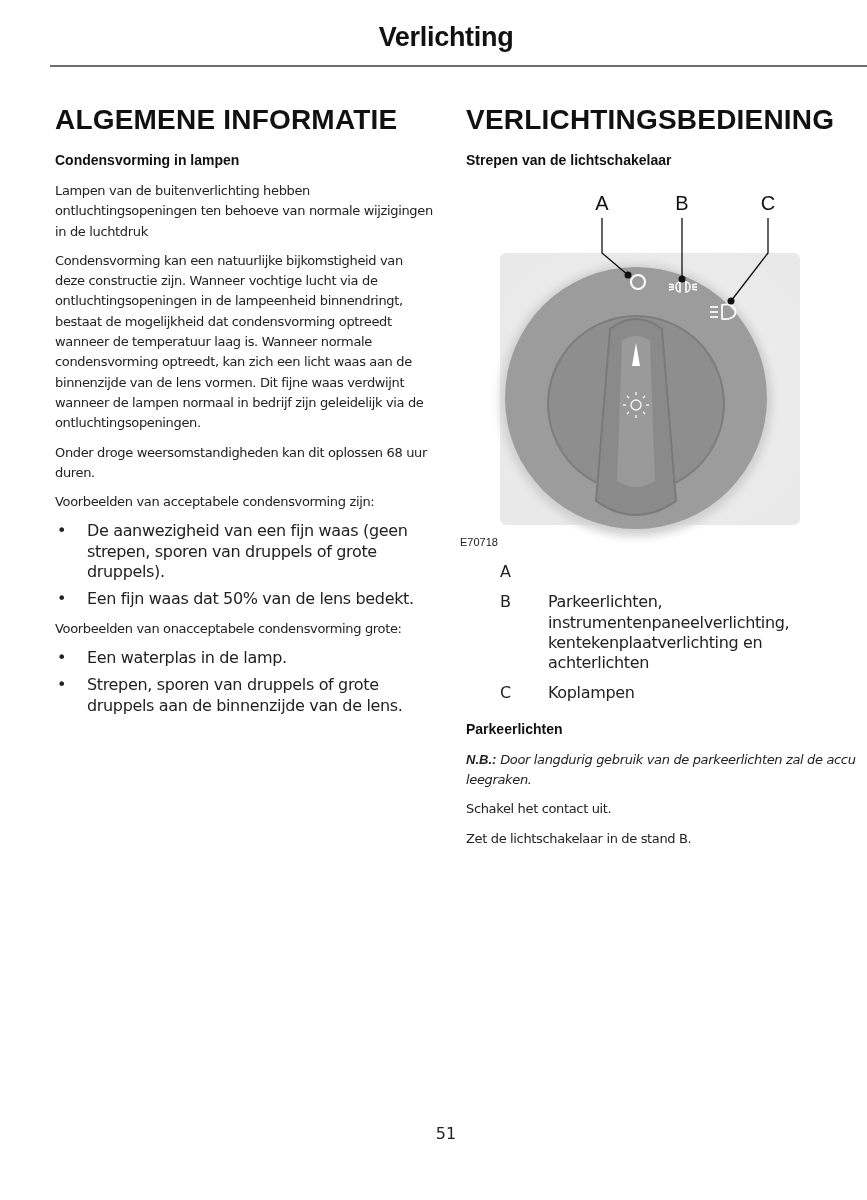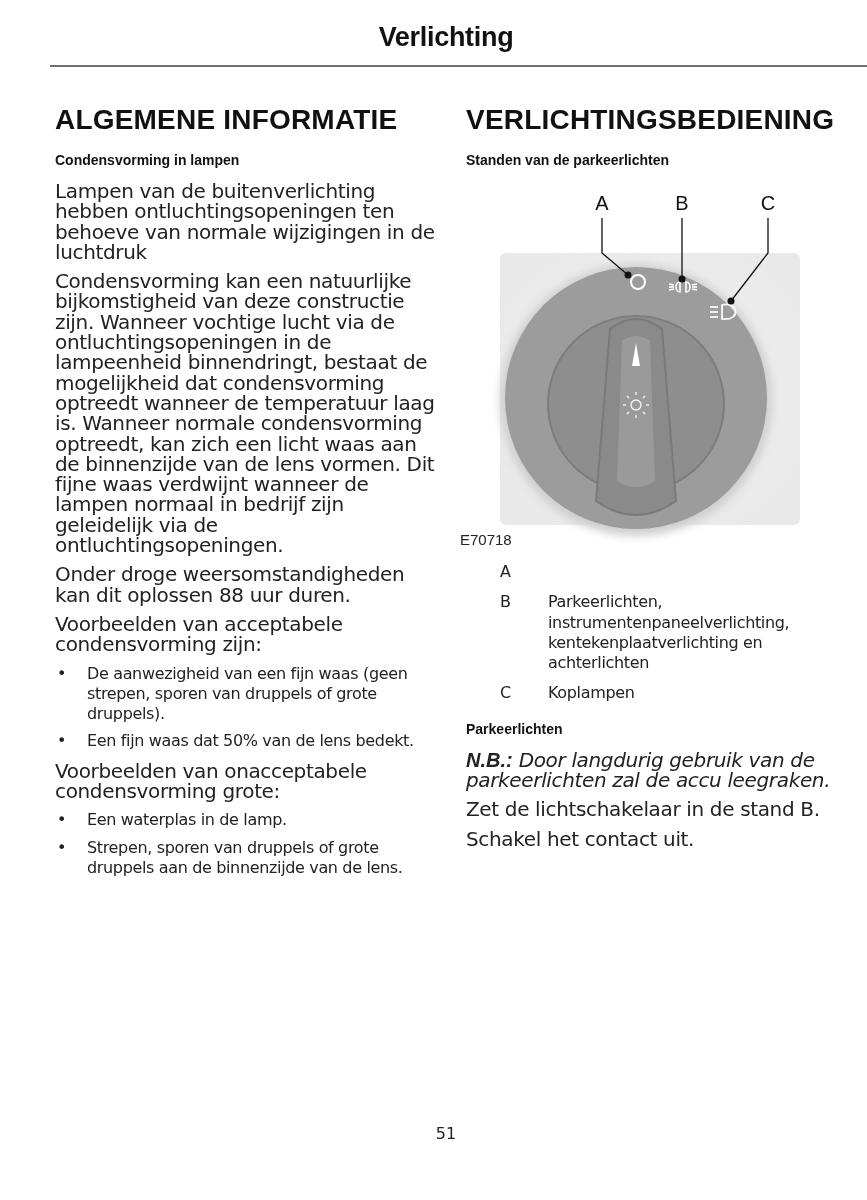--- a/index.html
+++ b/index.html
@@ -8,64 +8,64 @@
     .page-title { position: absolute; top: 22px; left: 0; width: 892px; text-align: center;
       font-family: "Liberation Sans", sans-serif; font-weight: bold; font-size: 27px; color: #111; letter-spacing: -0.3px; }
     .title-rule { position: absolute; top: 65px; left: 50px; width: 817px; height: 2px; background: #6e6e6e; }
     .col { position: absolute; top: 104px; width: 380px; }
     .col-left { left: 55px; }
     .col-right { left: 466px; width: 390px; }
     h1.sec { margin: 0; font-family: "Liberation Sans", sans-serif; font-weight: bold; font-size: 28px;
       color: #111; letter-spacing: 0.2px; height: 31px; line-height: 31px; }
     h2.sub { margin: 13px 0 9px 0; font-family: "Liberation Sans", sans-serif; font-weight: bold; font-size: 14px;
       color: #111; line-height: 24px; }
-    p { margin: 0 0 9px 0; font-size: 20px; line-height: 20.3px; letter-spacing: -0.35px; color: #222; }
+    p { margin: 0 0 9px 0; font-size: 13px; line-height: 20.3px; letter-spacing: -0.35px; color: #222; }
     ul.bul { list-style: none; margin: 0 0 9px 0; padding: 0; }
     ul.bul li { position: relative; padding-left: 32px; font-size: 16px; line-height: 20.3px;
       letter-spacing: -0.35px; color: #222; margin-bottom: 7px; }
     ul.bul li .dot { position: absolute; left: 2px; top: 0; }
     .fig { position: relative; width: 400px; height: 375px; margin-left: -6px; margin-top: 4px; }
     .fig svg { position: absolute; left: 0; top: 0; }
     .fig-code { position: absolute; left: 0; bottom: 8px; font-family: "Liberation Sans", sans-serif;
-      font-size: 15px; color: #222; }
+      font-size: 11px; color: #222; }
     .legend { margin: 6px 0 10px 0; }
     .legend-row { display: flex; font-size: 16px; line-height: 20.3px; letter-spacing: -0.35px; color: #222; margin-bottom: 10px; }
     .legend-key { width: 48px; padding-left: 34px; box-sizing: content-box; flex: none; }
     .legend-val { flex: 1; }
     .note b { font-family: "Liberation Sans", sans-serif; font-weight: bold; letter-spacing: 0; font-style: italic; }
     .note i { font-style: italic; }
     .page-number { position: absolute; top: 1124px; left: 0; width: 892px; text-align: center; font-size: 16px; color: #222; }
   </style>
 </head>
 <body>
 
 <div class="page-title">Verlichting</div>
 <div class="title-rule"></div>
 
 <div class="col col-left">
   <h1 class="sec">ALGEMENE INFORMATIE</h1>
   <h2 class="sub">Condensvorming in lampen</h2>
   <p>Lampen van de buitenverlichting hebben ontluchtingsopeningen ten behoeve van normale wijzigingen in de luchtdruk</p>
   <p>Condensvorming kan een natuurlijke bijkomstigheid van deze constructie zijn. Wanneer vochtige lucht via de ontluchtingsopeningen in de lampeenheid binnendringt, bestaat de mogelijkheid dat condensvorming optreedt wanneer de temperatuur laag is. Wanneer normale condensvorming optreedt, kan zich een licht waas aan de binnenzijde van de lens vormen. Dit fijne waas verdwijnt wanneer de lampen normaal in bedrijf zijn geleidelijk via de ontluchtingsopeningen.</p>
-  <p>Onder droge weersomstandigheden kan dit oplossen 88 uur duren.</p>
+  <p>Onder droge weersomstandigheden kan dit oplossen 68 uur duren.</p>
   <p>Voorbeelden van acceptabele condensvorming zijn:</p>
   <ul class="bul">
     <li><span class="dot">•</span><span>De aanwezigheid van een fijn waas (geen strepen, sporen van druppels of grote druppels).</span></li>
     <li><span class="dot">•</span><span>Een fijn waas dat 50% van de lens bedekt.</span></li>
   </ul>
   <p>Voorbeelden van onacceptabele condensvorming grote:</p>
   <ul class="bul">
     <li><span class="dot">•</span><span>Een waterplas in de lamp.</span></li>
     <li><span class="dot">•</span><span>Strepen, sporen van druppels of grote druppels aan de binnenzijde van de lens.</span></li>
   </ul>
 </div>
 
 <div class="col col-right">
   <h1 class="sec">VERLICHTINGSBEDIENING</h1>
-  <h2 class="sub">Standen van de parkeerlichten</h2>
+  <h2 class="sub">Strepen van de lichtschakelaar</h2>
 
   <div class="fig">
     <svg width="400" height="375" viewBox="0 0 400 375">
       <defs>
         <radialGradient id="bgGrad" cx="50%" cy="50%" r="60%">
           <stop offset="0%" stop-color="#f2f2f2"></stop>
           <stop offset="100%" stop-color="#e9e9e9"></stop>
         </radialGradient>
         <filter id="blur" x="-20%" y="-20%" width="140%" height="140%">
             <feGaussianBlur stdDeviation="4"></feGaussianBlur>
@@ -141,17 +141,17 @@
       <span class="legend-val">Parkeerlichten, instrumentenpaneelverlichting, kentekenplaatverlichting en achterlichten</span>
     </div>
     <div class="legend-row">
       <span class="legend-key">C</span>
       <span class="legend-val">Koplampen</span>
     </div>
   </div>
 
   <h2 class="sub">Parkeerlichten</h2>
   <p class="note"><b>N.B.:</b> <i>Door langdurig gebruik van de parkeerlichten zal de accu leegraken.</i></p>
+  <p>Schakel het contact uit.</p>
   <p>Zet de lichtschakelaar in de stand B.</p>
-  <p>Schakel het contact uit.</p>
 </div>
 
 <div class="page-number">51</div>
 
 </body></html>

